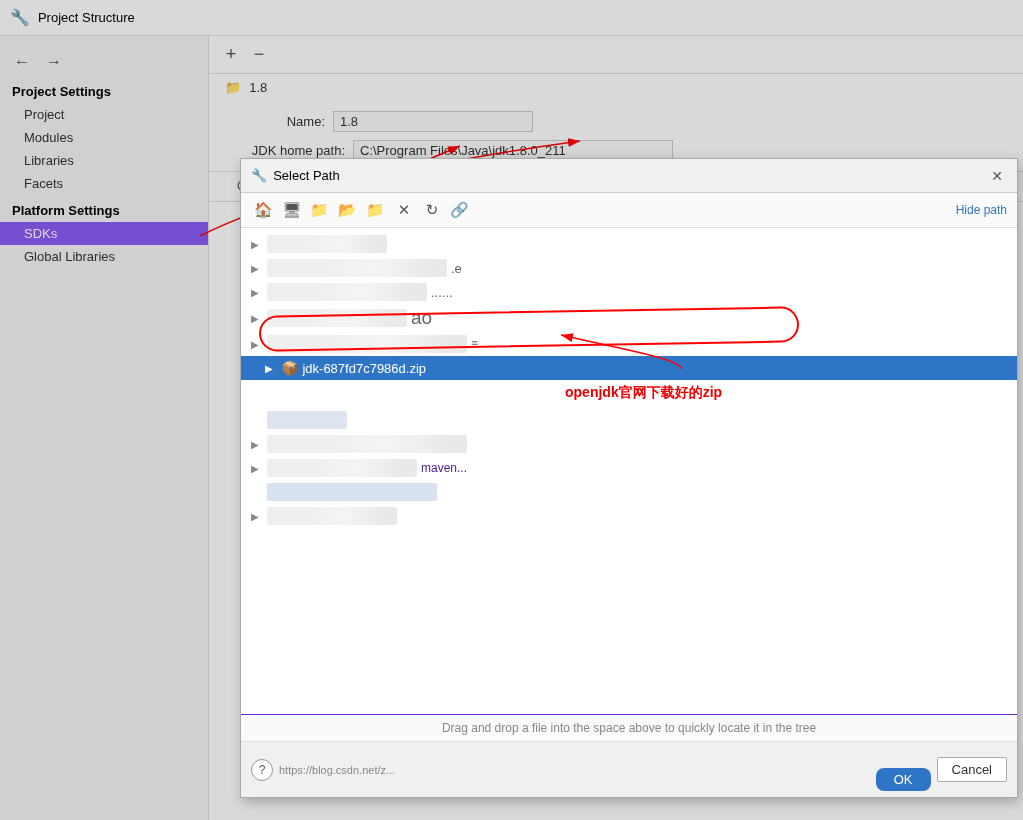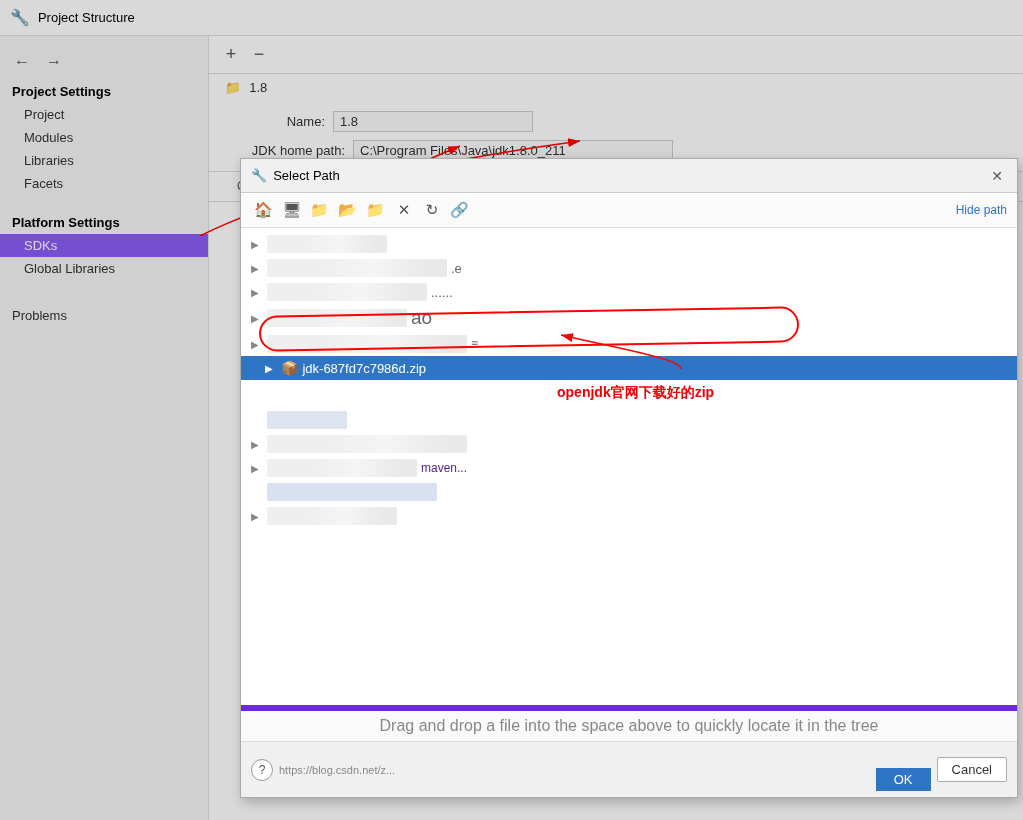--- a/index.html
+++ b/index.html
@@ -152,39 +152,39 @@
     }
 
     
     .arrows-overlay {
       position: absolute; top: 0; left: 0; width: 100%; height: 100%;
       pointer-events: none; z-index: 20;
     }
 
     
     .drop-hint {
-      padding: 6px 10px; text-align: center; font-size: 16px; color: #888;
-      border-top: 6px solid #6d28d9; background: #fafafa;
+      padding: 6px 10px; text-align: center; font-size: 12px; color: #888;
+      border-top: 1px solid #6d28d9; background: #fafafa;
     }
 
     
     .dialog-footer {
       display: flex; align-items: center; justify-content: space-between;
       padding: 6px 10px; border-top: 1px solid #ddd; background: #f0f0f0;
     }
     .footer-left { display: flex; align-items: center; gap: 6px; }
     .footer-help-btn {
       width: 22px; height: 22px; border-radius: 50%; border: 1px solid #999;
       background: #fff; cursor: pointer; font-size: 12px; color: #555;
       display: flex; align-items: center; justify-content: center;
     }
     .footer-right { display: flex; align-items: center; gap: 6px; }
     .btn-ok {
       padding: 4px 18px; background: #2f75c6; color: #fff; border: none;
-      cursor: pointer; font-size: 13px; border-radius: 0; margin-top: 20px;
+      cursor: pointer; font-size: 13px; border-radius: 8px; margin-top: 20px;
     }
     .btn-cancel {
       padding: 4px 14px; background: #fff; color: #333; border: 1px solid #aaa;
       cursor: pointer; font-size: 13px; border-radius: 2px;
     }
 
     
     .red-circle {
       position: absolute;
       border: 2px solid red;
@@ -218,27 +218,24 @@
       <button class="toolbar-btn">←</button>
       <button class="toolbar-btn">→</button>
     </div>
 
     <div class="sidebar-section-title">Project Settings</div>
     <div class="sidebar-item">Project</div>
     <div class="sidebar-item">Modules</div>
     <div class="sidebar-item">Libraries</div>
     <div class="sidebar-item">Facets</div>
 
-    <div class="sidebar-section-title" style="margin-top:12px;">Platform Settings</div>
+    <div class="sidebar-section-title" style="">Platform Settings</div>
     <div class="sidebar-item active">SDKs</div>
     <div class="sidebar-item">Global Libraries</div>
 
-    <div class="sidebar-bottom">
-      <div class="problems-item">Problems</div>
-    </div>
   </div>
 
   <div class="content-area">
 
     <div class="top-toolbar">
       <button class="toolbar-btn" style="font-size:18px; font-weight:300;">+</button>
       <button class="toolbar-btn" style="font-size:18px; font-weight:300;">−</button>
     </div>
 
     <div class="sdk-row">
@@ -320,21 +317,21 @@
         <span style="color:#666; font-size:12px;">≡</span>
       </div>
 
       <div class="tree-item selected" style="padding: 4px 10px; padding-left: 24px;">
         <span class="tree-chevron">▶</span>
         <span class="tree-icon">📦</span>
         <span class="tree-label">jdk-687fd7c7986d.zip</span>
       </div>
 
       <div style="position:relative; height:28px;">
-        <span class="annotation-text" style="left: 316px; top: 4px; font-size:14px;">openjdk官网下载好的zip</span>
+        <span class="annotation-text" style="left: 324px; top: 4px; font-size:14px;">openjdk官网下载好的zip</span>
       </div>
 
       <div style="padding: 3px 10px; display:flex; align-items:center; gap:4px;">
         <span class="tree-chevron"></span>
         <div class="blurred-row" style="width:80px; height:18px; margin:0; background:#d0d8e8;"></div>
       </div>
       <div style="padding: 3px 10px; display:flex; align-items:center; gap:4px;">
         <span class="tree-chevron">▶</span>
         <div class="blurred-row" style="width:200px; height:18px; margin:0;"></div>
       </div>

